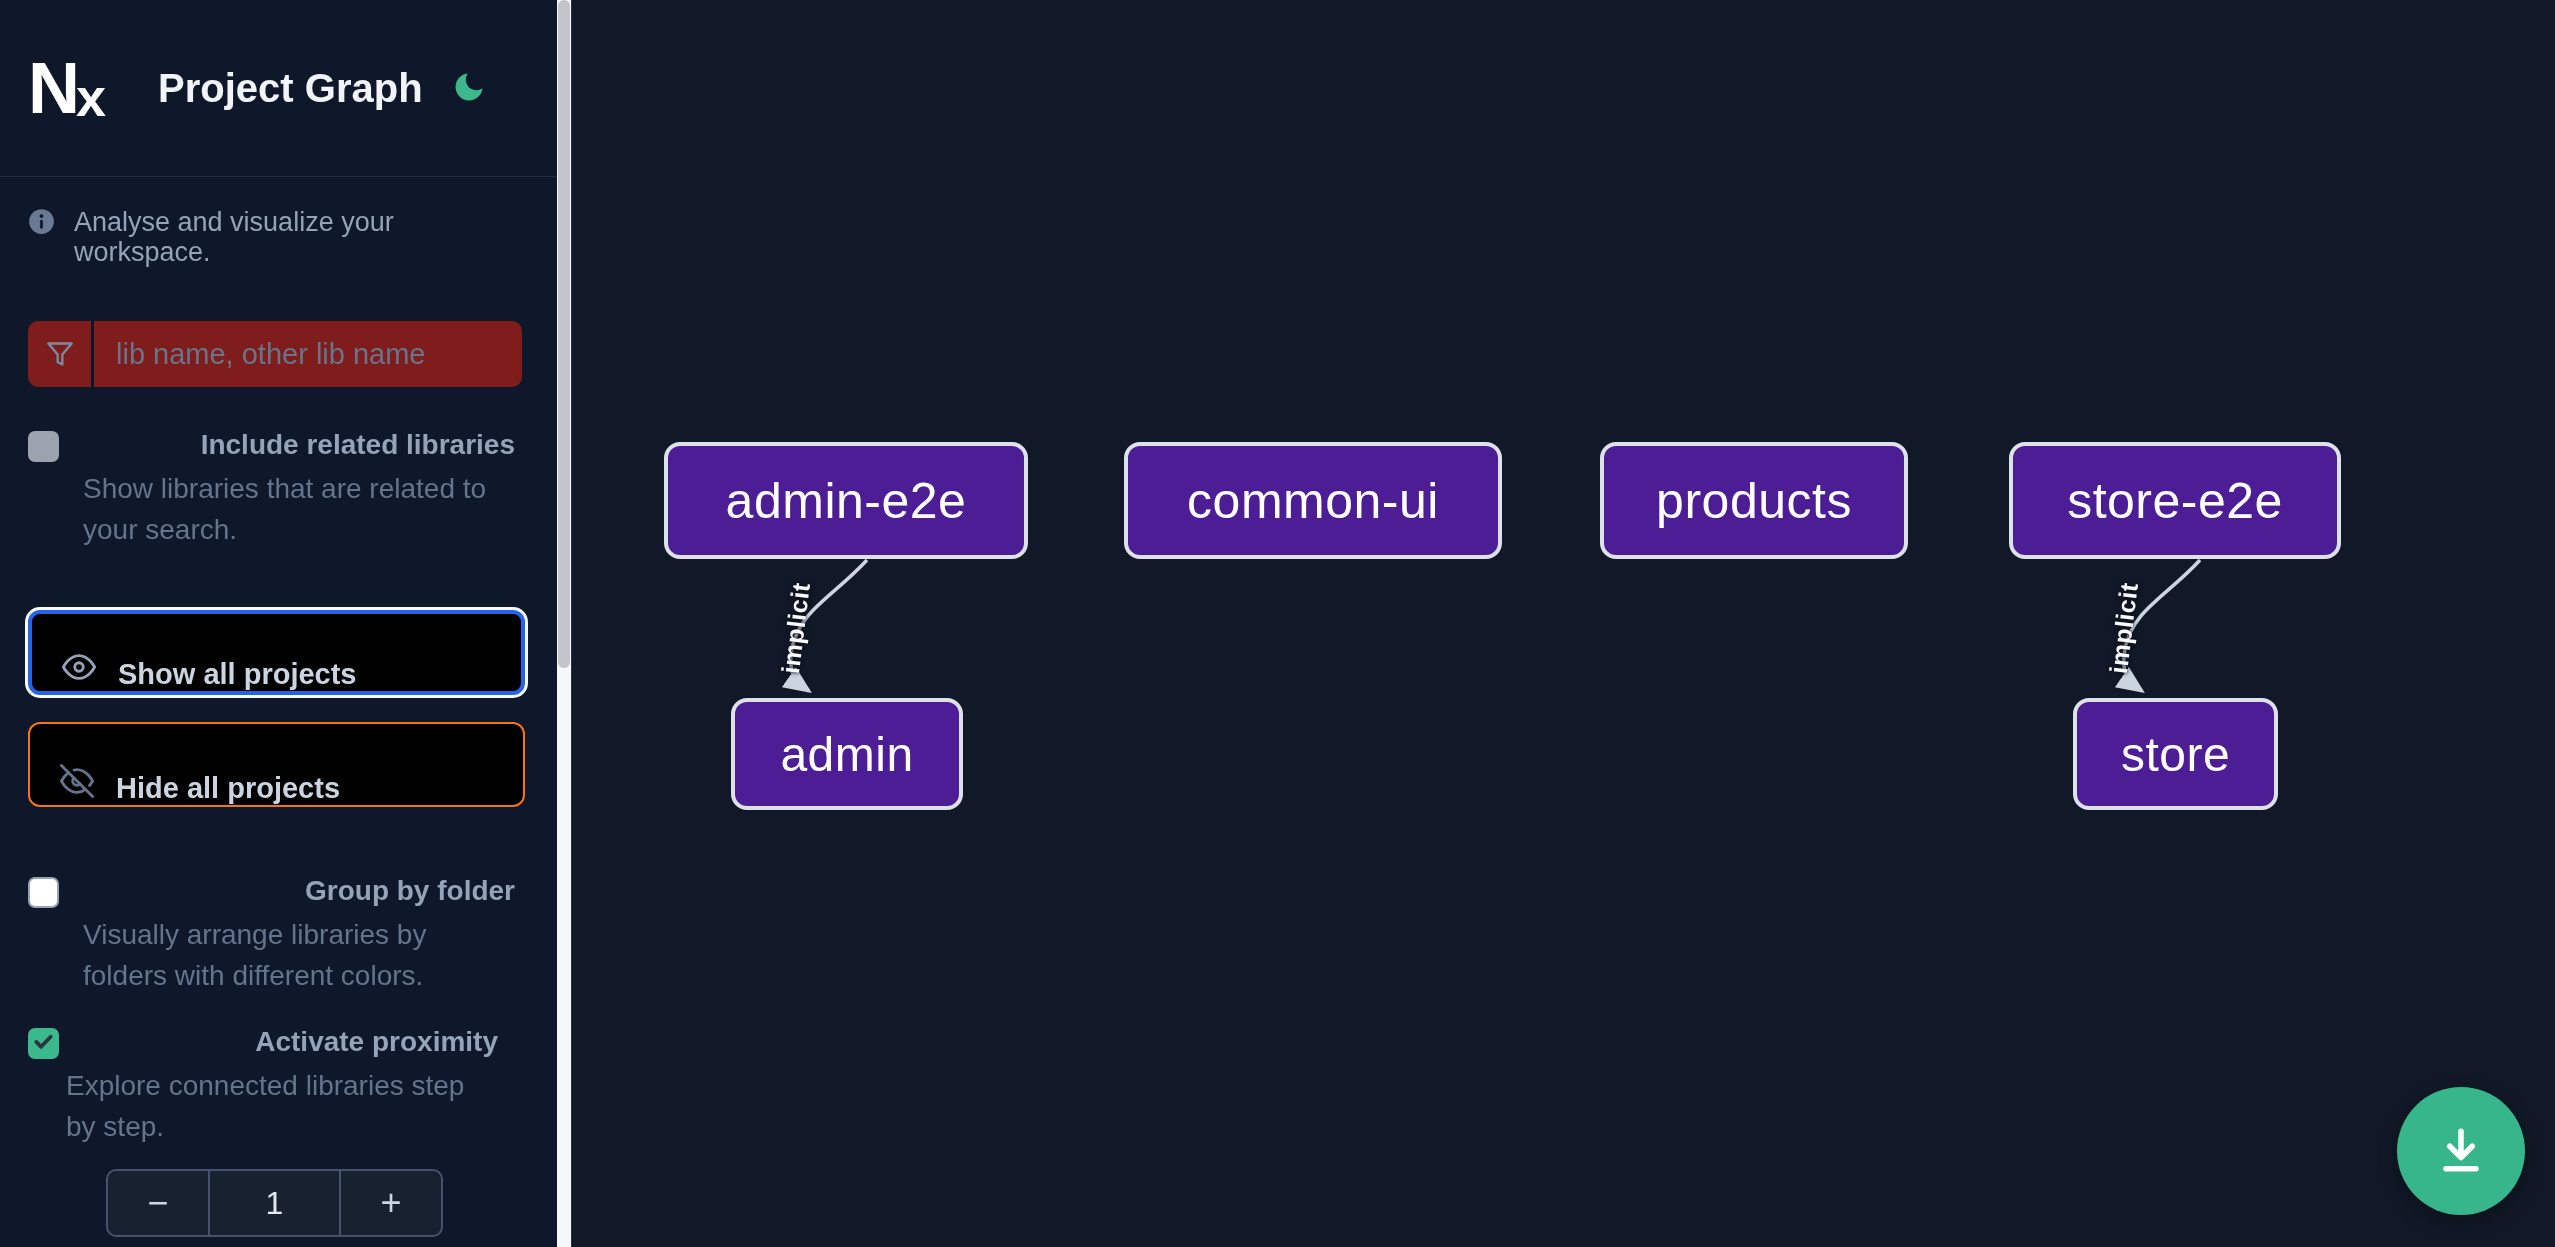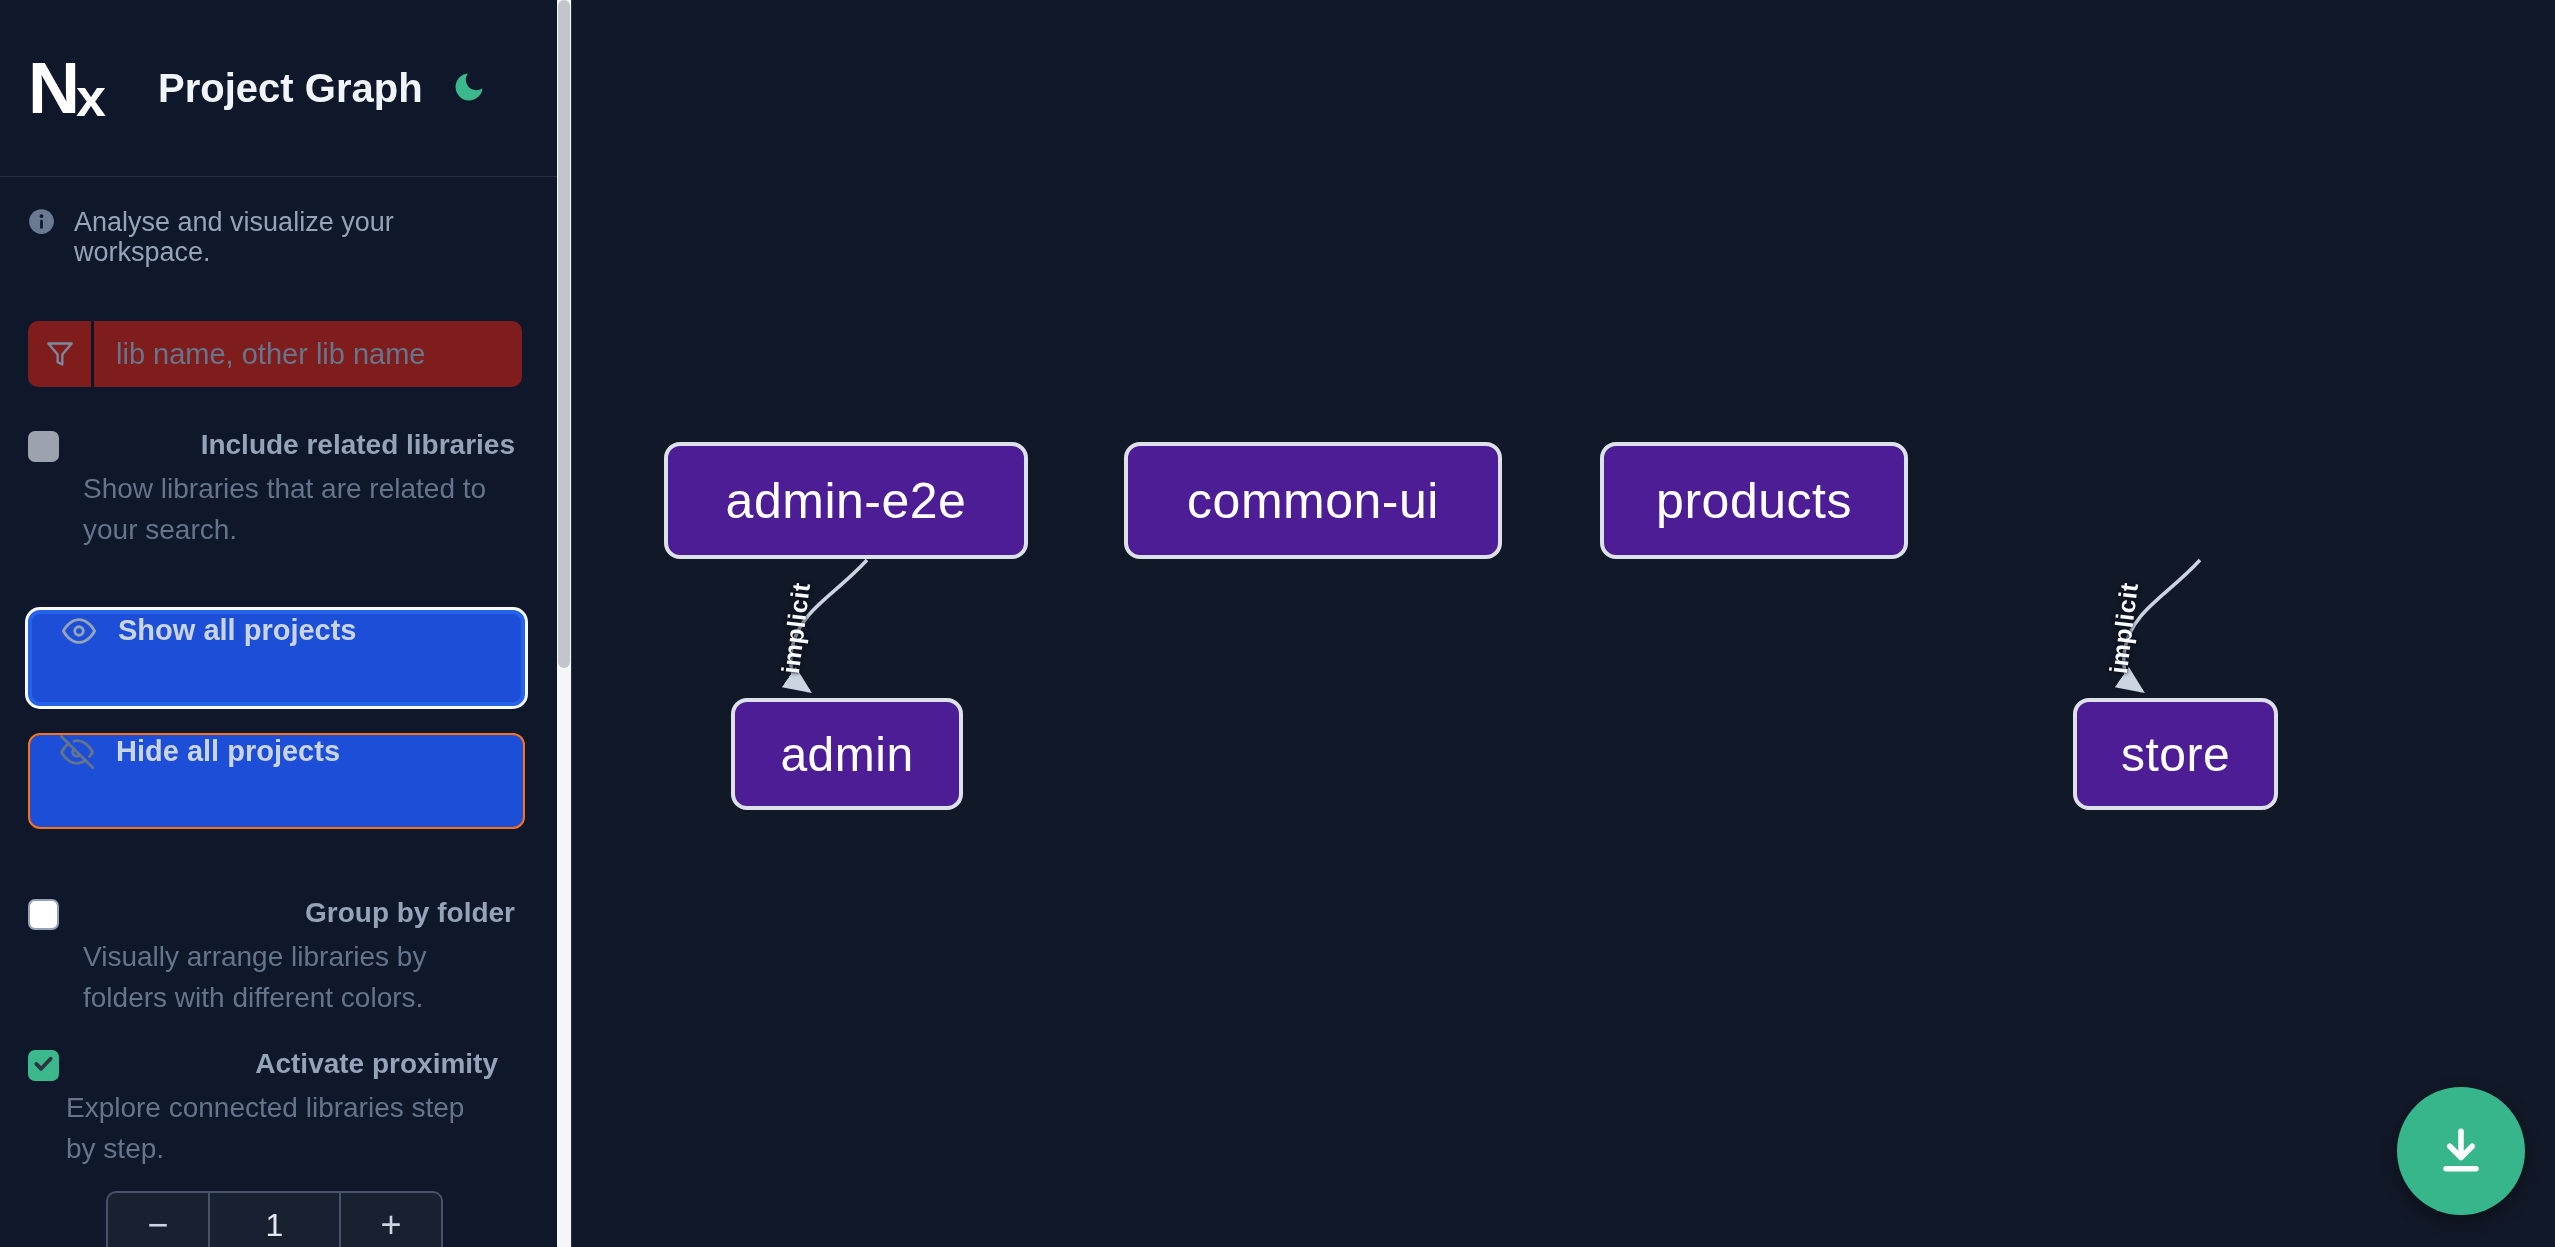--- a/index.html
+++ b/index.html
@@ -42,22 +42,22 @@
   .cb-box.white   { background:#ffffff; border:2px solid #94a3b8; }
   .cb-box.checked { background:#3bb98c; }
   .cb-text { width:432px; }
   .cb-label { font-size:28px; font-weight:600; color:#94a3b8; line-height:31px;text-align:right; }
   .cb-desc  { font-size:28px; font-weight:400; color:#64748b; line-height:41px; margin-top:8px; }
 
   .g-include   { margin-bottom:60px; }
   .g-folder    { margin-bottom:30px; }
   .g-proximity { margin-bottom:22px;gap:7px; }
 
-  .btn { width:497px; height:96px; display:flex; align-items:flex-start; gap:22px;
-         padding:0 30px; border-radius:12px; background:#1d4ed8; cursor:pointer;
+  .btn { width:497px; height:85px; display:flex; align-items:flex-end; gap:22px;
+         padding:0 30px; border-radius:12px; background:#000000; cursor:pointer;
          font-family:"Liberation Sans", sans-serif;
          font-size:29px; font-weight:600; color:#cbd5e1; }
   .btn-show { border:4px solid #2563eb; box-shadow:0 0 0 3px #f8fafc; margin-bottom:27px; }
   .btn-hide { border:2px solid #f97316; margin-bottom:68px; }
   .btn svg { flex:none; }
 
   .stepper { margin-left:78px; width:337px; height:68px; display:flex;
              border:2px solid #46536a; border-radius:10px; overflow:hidden;
              background:#18212f; margin-top:22px; }
   .step-btn { width:100px; display:flex; align-items:center; justify-content:center;
@@ -208,20 +208,21 @@
       <path d="M295 560 C 262 596 228 610 220 648 C 215 674 224 682 237 691" fill="none" stroke="#cbd5e1" stroke-width="3.5" marker-end="url(#arrow)"></path>
       <path d="M1628 560 C 1595 596 1561 610 1553 648 C 1548 674 1557 682 1570 691" fill="none" stroke="#cbd5e1" stroke-width="3.5" marker-end="url(#arrow)"></path>
     </svg>
 
     <span class="edge-label" style="left:224px; top:628px;">implicit</span>
     <span class="edge-label" style="left:1552px; top:628px;">implicit</span>
 
     <div class="gnode" style="left:92px;  top:442px; width:364px; height:117px;">admin-e2e</div>
     <div class="gnode" style="left:552px; top:442px; width:378px; height:117px;">common-ui</div>
     <div class="gnode" style="left:1028px;top:442px; width:308px; height:117px;">products</div>
+    <div class="gnode" style="left:1437px;top:442px; width:332px; height:117px;">store-e2e</div>
     <div class="gnode" style="left:159px; top:698px; width:232px; height:112px; font-size:48px;">admin</div>
     <div class="gnode" style="left:1501px;top:698px; width:205px; height:112px; font-size:48px;">store</div>
 
     <button class="fab">
       <span>
         <svg width="60" height="60" viewBox="0 0 24 24" fill="none" stroke="#ffffff" stroke-width="2.2" stroke-linecap="round" stroke-linejoin="round">
           <path d="M12 4.5v9.5"></path>
           <path d="M7.5 10.5l4.5 4.5 4.5-4.5"></path>
           <path d="M6 19.5h12"></path>
         </svg>

